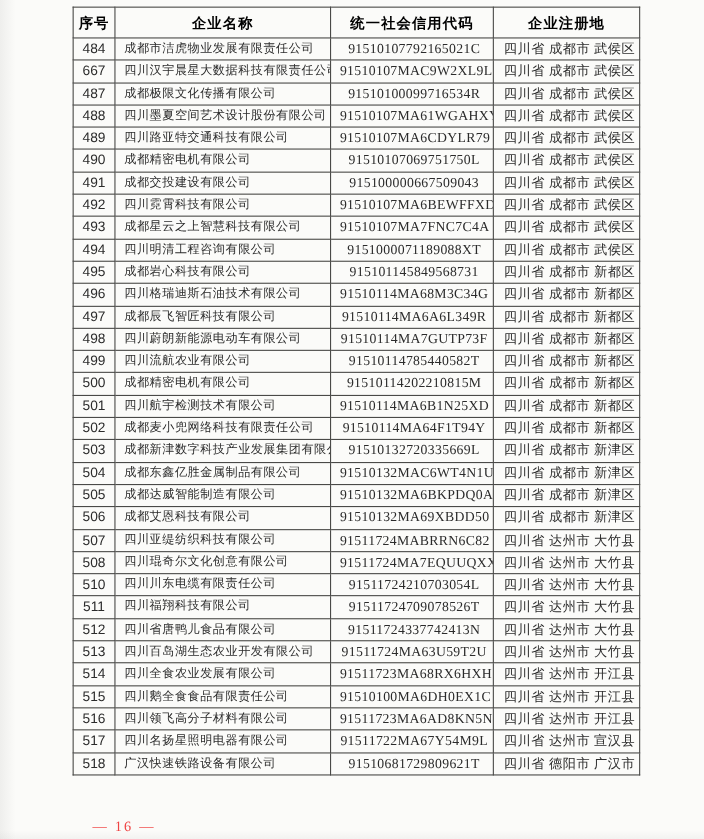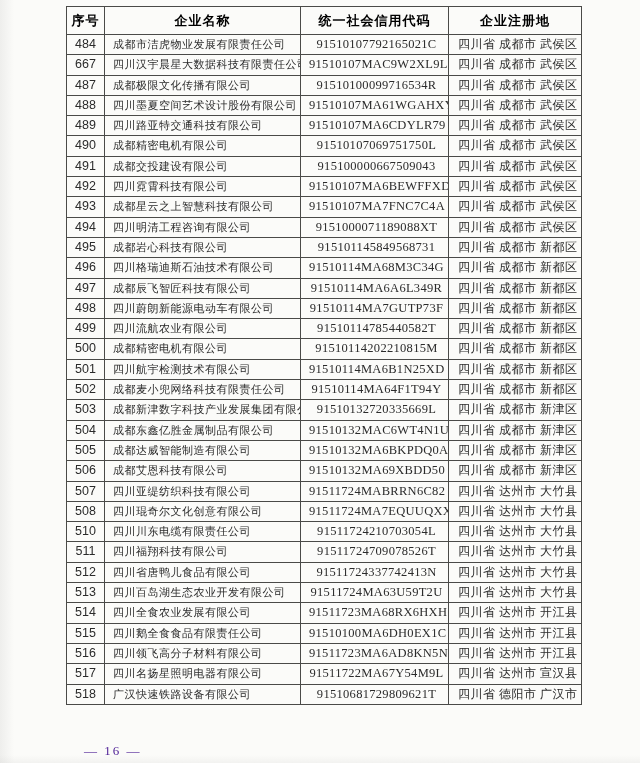--- a/index.html
+++ b/index.html
@@ -81,21 +81,21 @@
     text-align: left;
     font-size: 12px;
     padding-left: 9px;
     letter-spacing: 0.5px;
   }
   .page-footer {
     position: absolute;
     left: 84px;
     top: 743px;
     font-size: 13px;
-    color: #4c1d95;
+    color: #ef4444;
     letter-spacing: 2px;
   }
 </style>
 </head>
 <body>
 
 <div class="scan-edge-left"></div>
 <div class="scan-edge-bottom"></div>
 
 <table class="doc-table">

